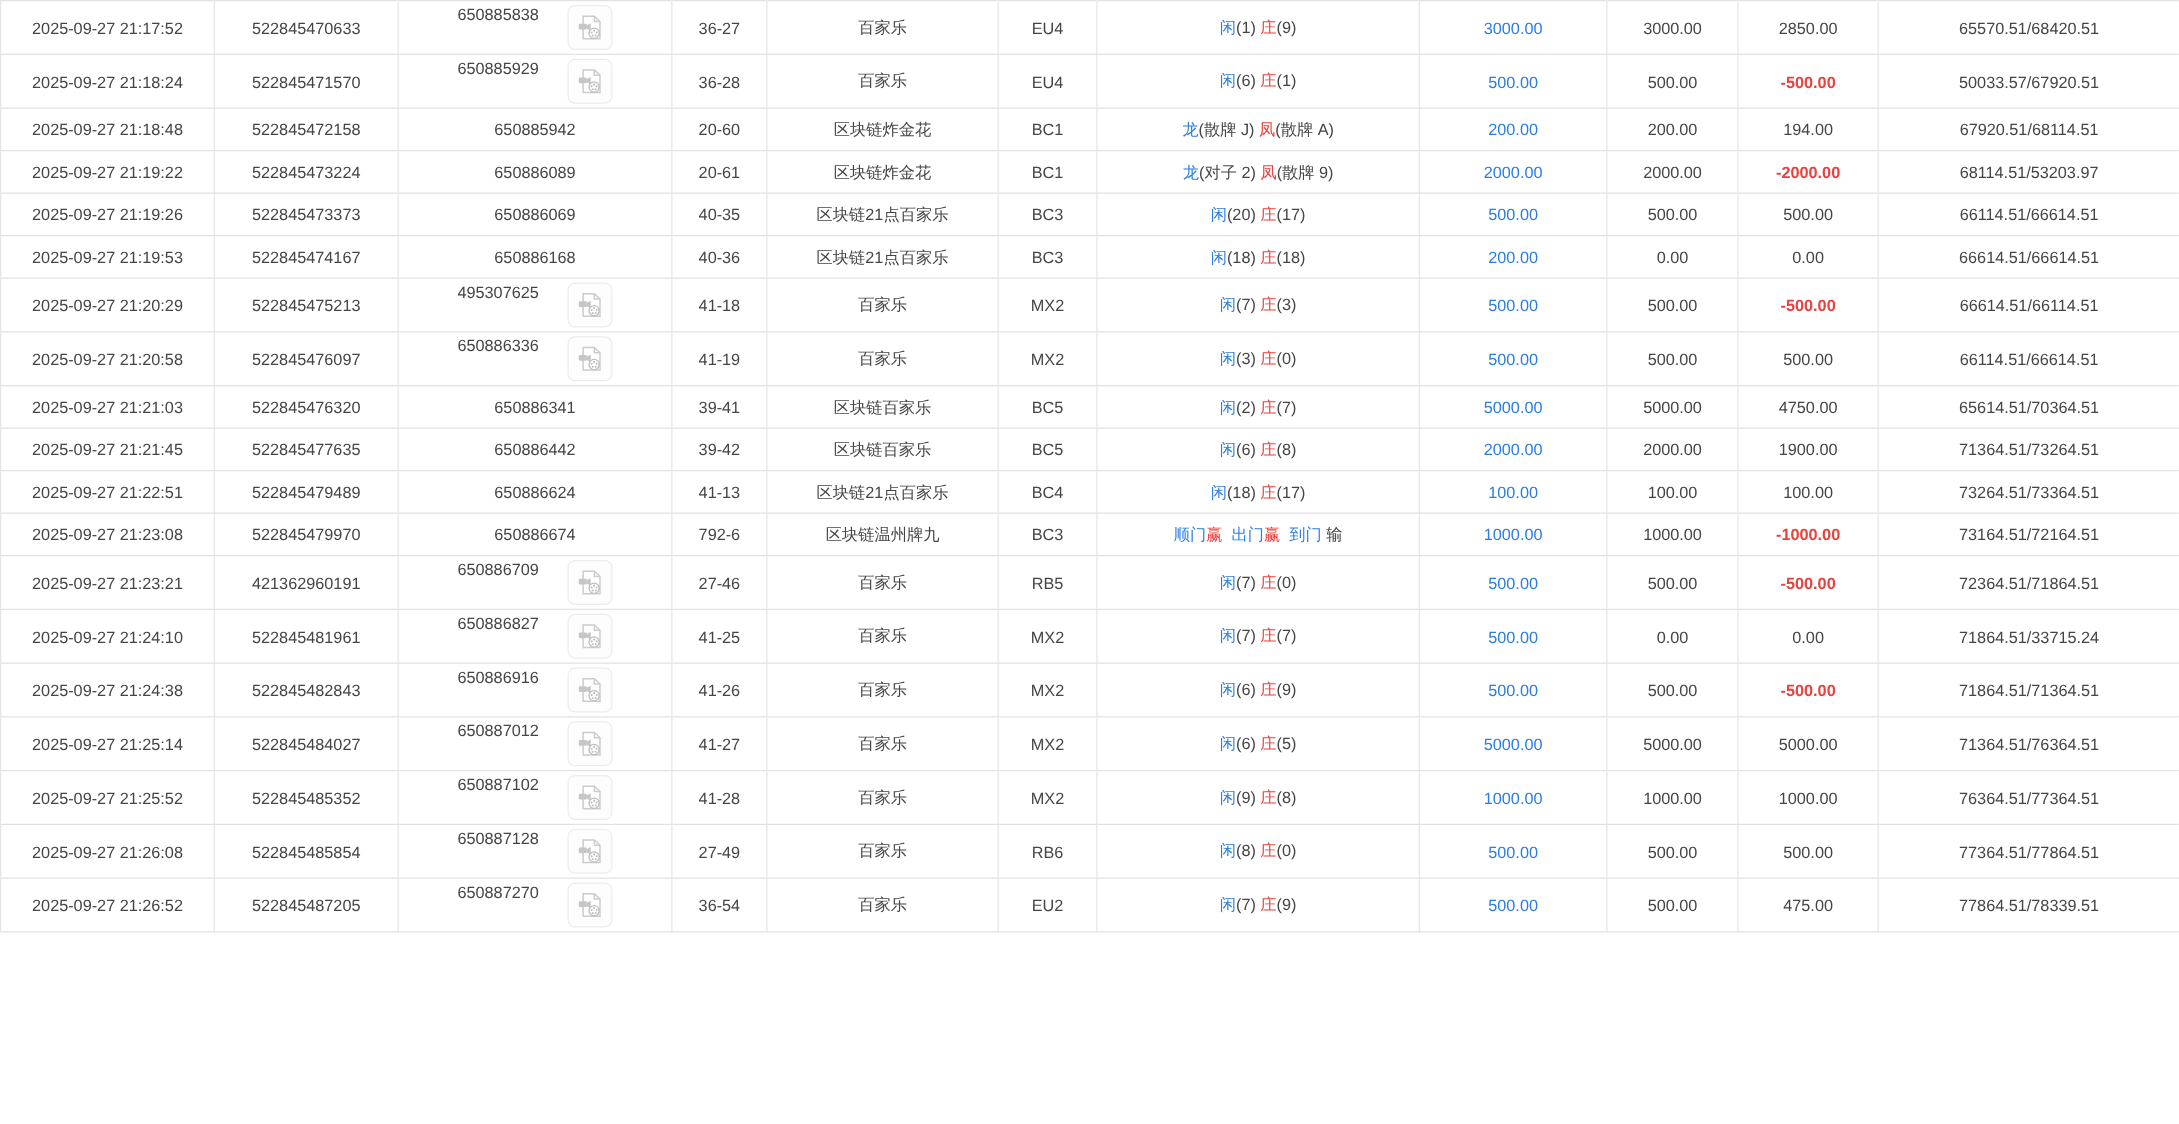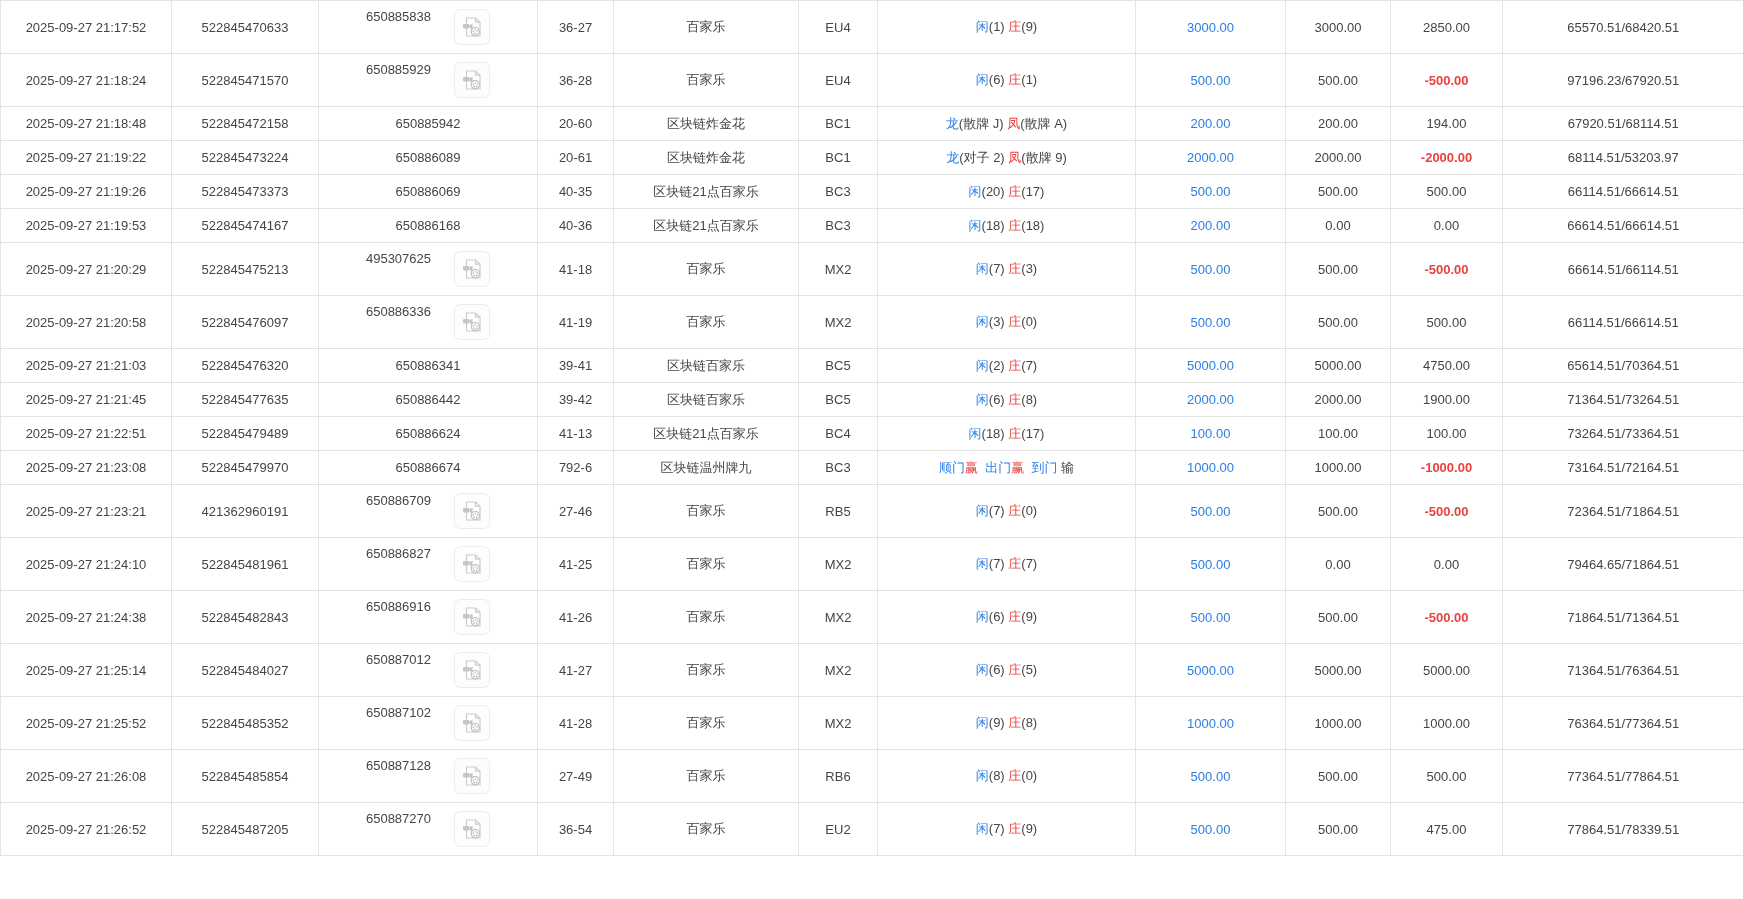--- a/index.html
+++ b/index.html
@@ -20,21 +20,21 @@
   table.records td{
     border-right:1px solid #e6e6e6;
     border-bottom:1px solid #e2e2e2;
     text-align:center;
     padding:0;
     overflow:hidden;
     white-space:nowrap;
     vertical-align:middle;
   }
   table.records td:last-child{border-right:none;margin-top:28px;}
-  tr.tall{height:53px;}
+  tr.tall{height:43px;}
   tr.short{height:34px;}
   td.time{text-align:left;padding-left:14px;}
   td.balance{text-align:right;padding-right:25px;}
   .c-b{color:var(--blue);}
   .c-r{color:var(--red);}
   .c-d{color:#454545;}
   .amt-blue{color:var(--blue);}
   .neg{color:var(--red);font-weight:bold;}
   .round-wrap{display:flex;justify-content:center;gap:23px;}
   .video-btn{
@@ -122,21 +122,21 @@
               </span>
 </span>
           </td>
           <td>36-28</td>
           <td>百家乐</td>
           <td>EU4</td>
           <td><span class="c-b">闲</span><span class="c-d">(6) </span><span class="c-r">庄</span><span class="c-d">(1)</span></td>
           <td class="amt-blue">500.00</td>
           <td>500.00</td>
           <td class="neg">-500.00</td>
-          <td class="balance">97196.23/67920.51</td>
+          <td class="balance">50033.57/67920.51</td>
         </tr>
         <tr class="short">
           <td class="time">2025-09-27 21:18:48</td>
           <td>522845472158</td>
           <td>
             <span class="round-wrap">
               <span>650885942</span>
             </span>
           </td>
           <td>20-60</td>
@@ -390,21 +390,21 @@
               </span>
 </span>
           </td>
           <td>41-25</td>
           <td>百家乐</td>
           <td>MX2</td>
           <td><span class="c-b">闲</span><span class="c-d">(7) </span><span class="c-r">庄</span><span class="c-d">(7)</span></td>
           <td class="amt-blue">500.00</td>
           <td>0.00</td>
           <td>0.00</td>
-          <td class="balance">79464.65/71864.51</td>
+          <td class="balance">71864.51/33715.24</td>
         </tr>
         <tr class="tall">
           <td class="time">2025-09-27 21:24:38</td>
           <td>522845482843</td>
           <td>
             <span class="round-wrap">
               <span>650886916</span>
   <span class="video-btn">
                 <span>
                   <svg width="24" height="24" viewBox="0 0 24 24" fill="none">

